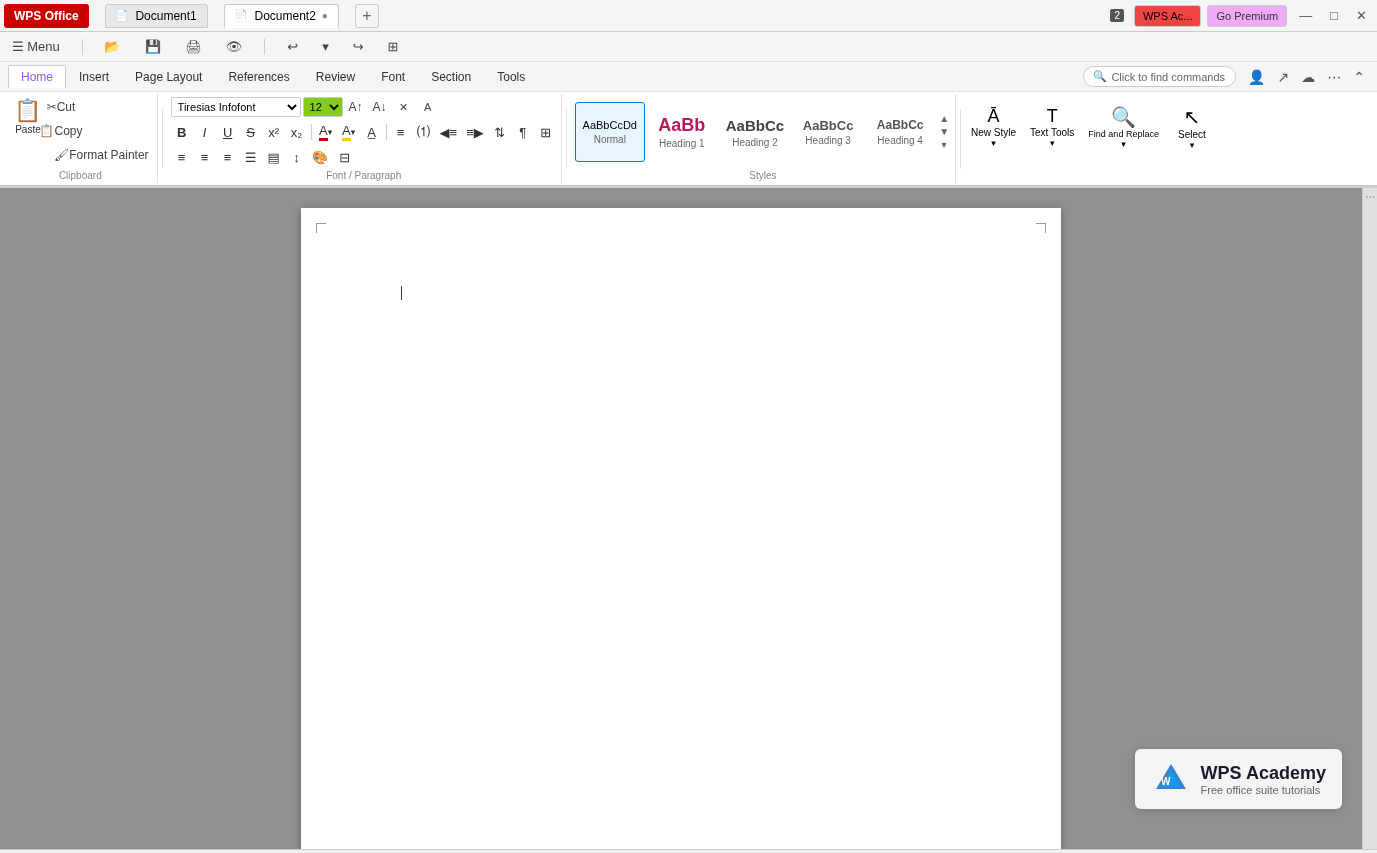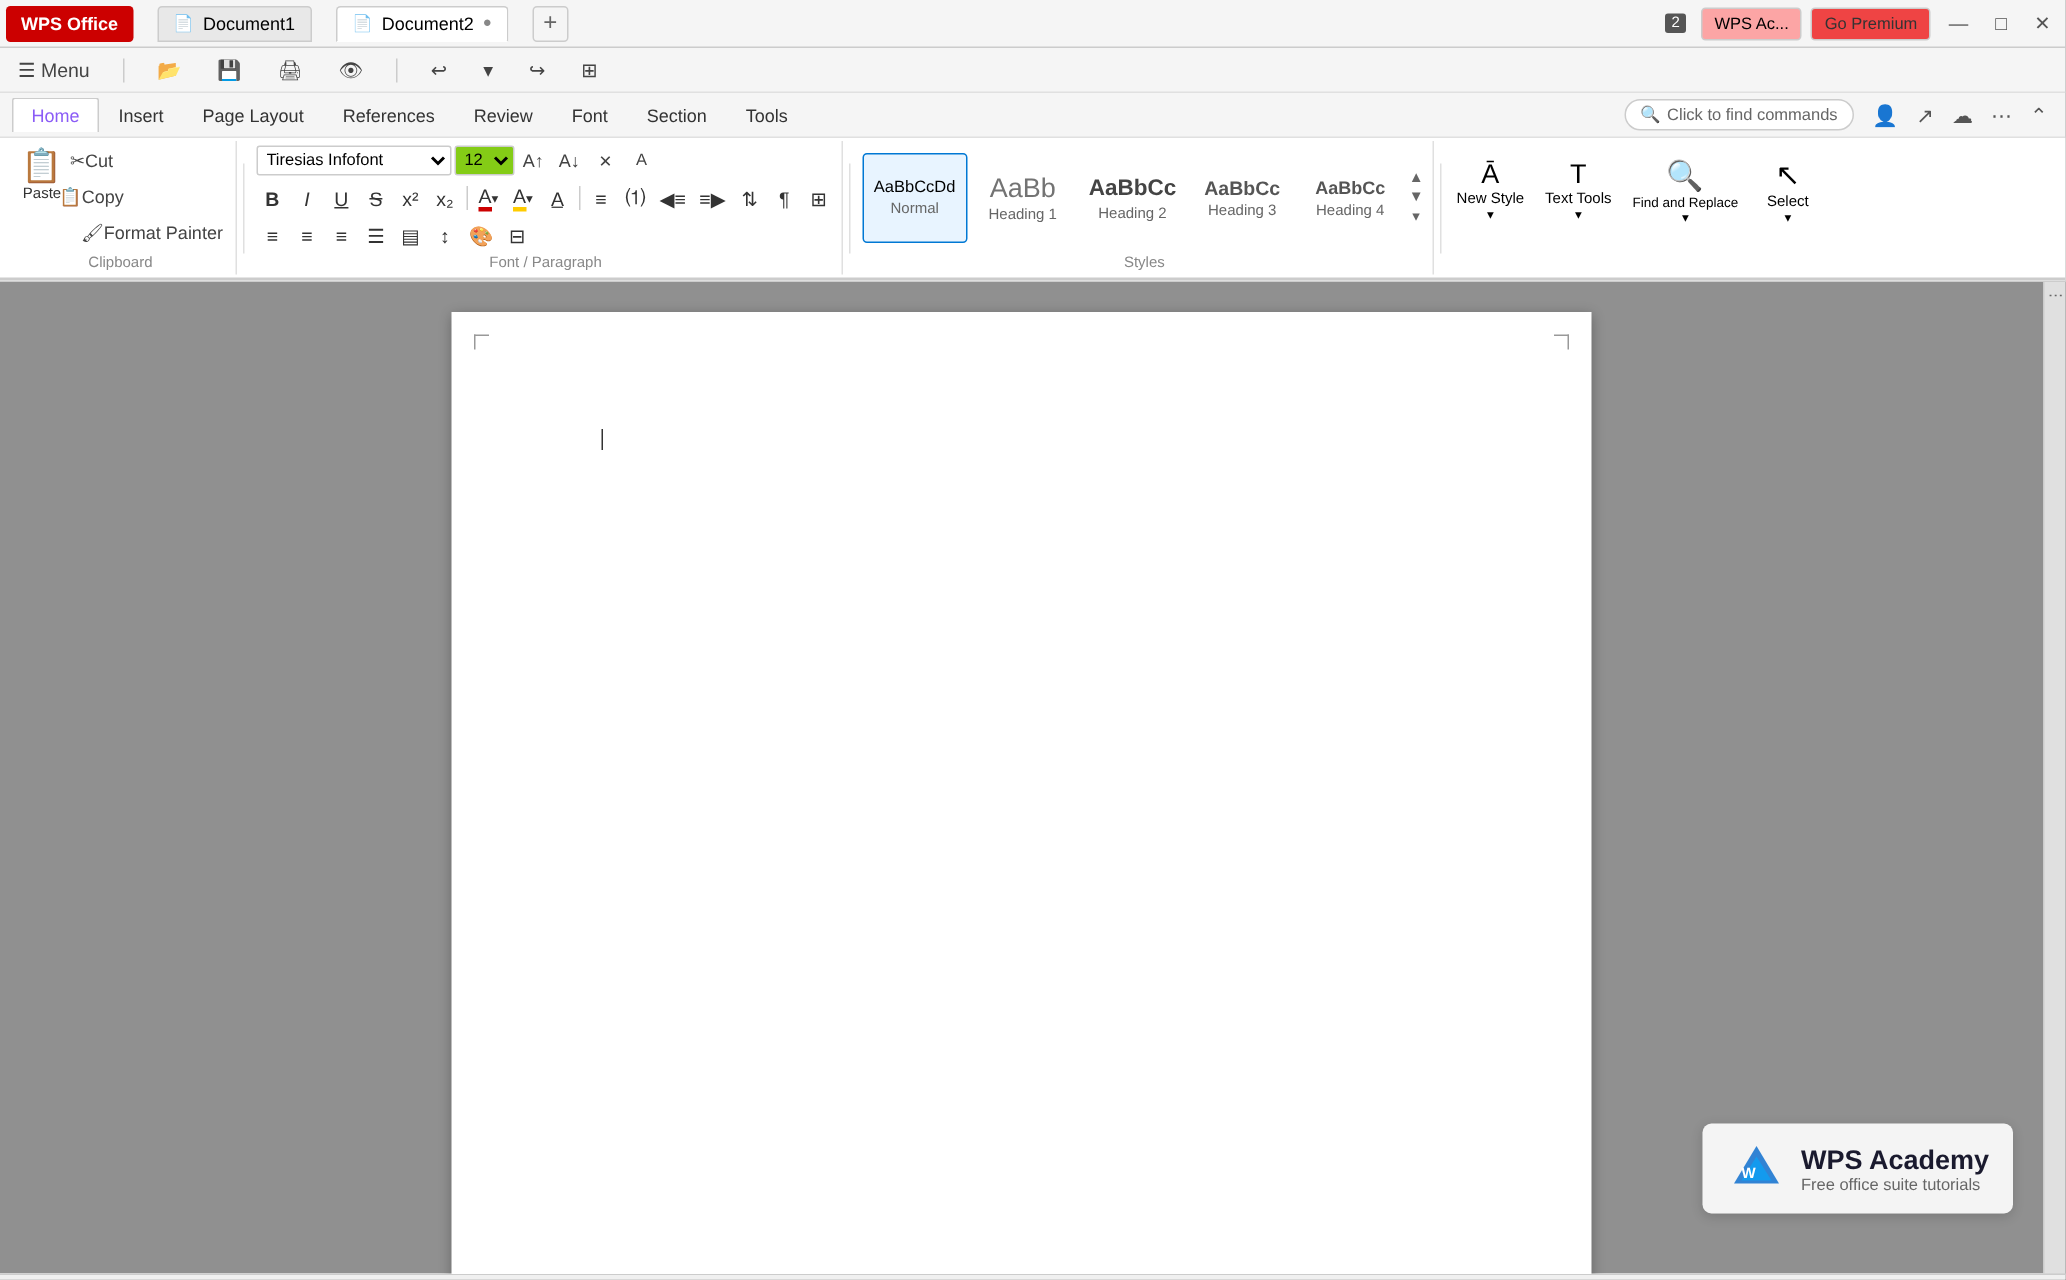--- a/index.html
+++ b/index.html
@@ -23,25 +23,25 @@
     .tab-item.active { background: white; border-bottom-color: white; }
     .tab-item .tab-icon { color: #555; font-size: 11px; }
     .tab-item .tab-close { color: #888; font-size: 10px; cursor: pointer; }
     .tab-new-btn {
       width: 24px; height: 24px; background: none; border: 1px solid #ccc;
       border-radius: 3px; cursor: pointer; font-size: 16px; color: #666;
       display: flex; align-items: center; justify-content: center;
     }
     .title-bar-right { margin-left: auto; display: flex; align-items: center; gap: 6px; }
     .wps-account-btn {
-      background: #fca5a5; border: 1px solid #ccc; padding: 2px 8px;
+      background: #ef4444; border: 1px solid #ccc; padding: 2px 8px;
       border-radius: 3px; font-size: 11px; cursor: pointer; height: 22px;
     }
     .go-premium-btn {
-      background: #ef4444; border: 1px solid #ccc; padding: 2px 8px;
+      background: #f0abfc; border: 1px solid #ccc; padding: 2px 8px;
       border-radius: 3px; font-size: 11px; cursor: pointer; height: 22px; color: #333;
     }
     .win-ctrl { background: none; border: none; font-size: 13px; cursor: pointer; padding: 2px 6px; color: #555; }
     .number-badge {
       background: #555; color: white; border-radius: 2px; font-size: 10px;
       padding: 1px 4px; margin-right: 4px;
     }
 
     
     .toolbar-area { background: #f5f5f5; border-bottom: 1px solid #ccc; }
@@ -85,21 +85,21 @@
     .fmt-btn { font-size: 13px; padding: 2px 4px; border: none; background: none; cursor: pointer; border-radius: 2px; color: #333; height: 22px; min-width: 22px; display: flex; align-items: center; justify-content: center; }
     .fmt-btn.bold { font-weight: bold; }
     .fmt-btn.italic { font-style: italic; }
 
     
     .styles-gallery { display: flex; align-items: center; gap: 2px; }
     .style-item { display: flex; flex-direction: column; align-items: center; cursor: pointer; padding: 2px 6px; border-radius: 3px; border: 1px solid transparent; min-width: 70px; height: 60px; justify-content: center; }
     .style-item.normal { border-color: #0078d4; background: #e8f4ff; }
     .style-item .style-preview { font-size: 12px; line-height: 1.2; }
     .style-item .style-label { font-size: 10px; color: #666; margin-top: 2px; }
-    .style-item.heading1 .style-preview { font-size: 18px; font-weight: normal; color: #737373; text-align: right; }
+    .style-item.heading1 .style-preview { font-size: 18px; font-weight: bold; color: #be185d; text-align: right; }
     .style-item.heading2 .style-preview { font-size: 15px; font-weight: bold; color: #444; }
     .style-item.heading3 .style-preview { font-size: 13px; font-weight: bold; color: #555; }
     .style-item.heading4 .style-preview { font-size: 12px; font-weight: bold; color: #555; }
     .gallery-arrow { display: flex; flex-direction: column; gap: 1px; }
     .gallery-arr-btn { font-size: 10px; background: none; border: none; cursor: pointer; padding: 1px 2px; color: #666; line-height: 1; }
     .new-style-btn, .text-tools-btn, .find-replace-btn, .select-btn {
       display: flex; flex-direction: column; align-items: center; cursor: pointer;
       padding: 4px 6px; border-radius: 3px; border: none; background: none;
       font-size: 10px; min-width: 50px; height: 66px; justify-content: center;
     }

